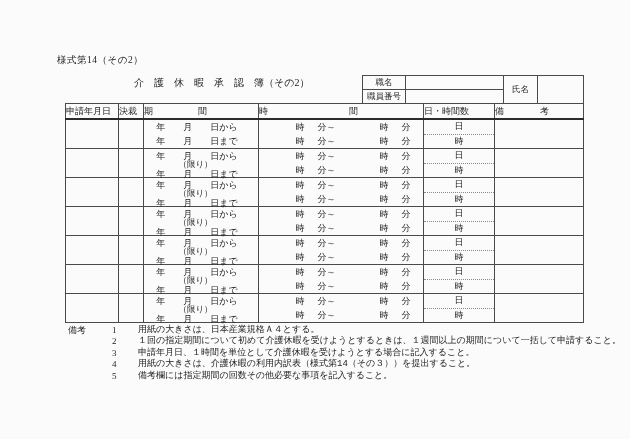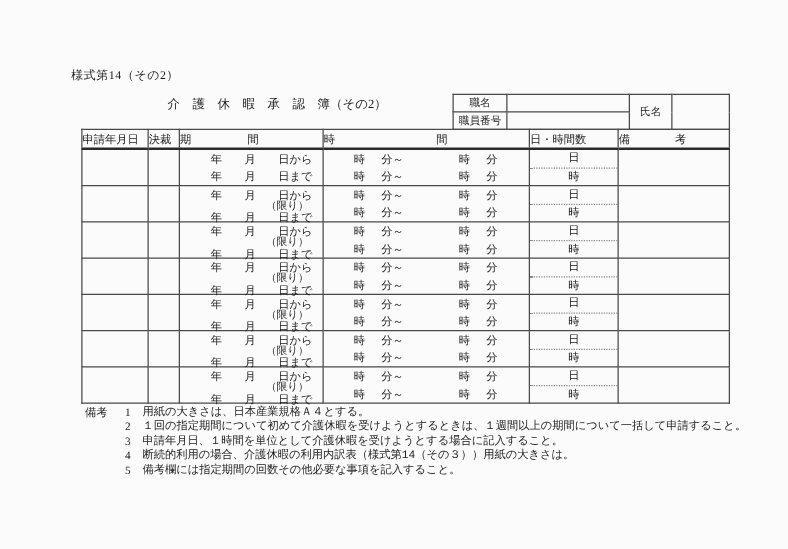--- a/index.html
+++ b/index.html
@@ -16,35 +16,35 @@
   
   .info-box{position:absolute;left:362px;top:75px;border-collapse:collapse;table-layout:fixed;}
   .info-box td{border:1px solid #4a4a4a;height:13px;padding:0;font-size:8.5px;text-align:center;background:#fbfbfb;}
 
   
   .main-table{position:absolute;left:65px;top:103px;border-collapse:collapse;table-layout:fixed;width:518px;}
   .main-table td{border:1px solid #4a4a4a;padding:0;background:#fbfbfb;}
   .main-table .head td{height:14px;font-size:9px;vertical-align:middle;border-bottom:2px solid #2b2b2b;white-space:nowrap;}
   .body-row td{height:28px;vertical-align:top;}
 
-  .cell-fill{height:28px;box-sizing:border-box;display:flex;flex-direction:column;justify-content:space-between;padding:3px 0 2px 0;font-size:9px;line-height:1;}
+  .cell-fill{height:28px;box-sizing:border-box;display:flex;flex-direction:column;justify-content:space-between;padding:3px 0 2px 0;font-size:9px;line-height:1;align-items:center;}
   .p-line{text-align:right;padding-right:8px;white-space:nowrap;}
   .p-limit{height:9px;text-align:right;padding-right:11px;font-size:8.5px;white-space:nowrap;font-family:Liberation Mono, monospace;}
   .time-line{display:flex;white-space:nowrap;}
   .time-line .t-h1{margin-left:24px;}
   .time-line .t-mt{margin-left:13px;}
   .time-line .t-h2{margin-left:44px;}
   .time-line .t-m{margin-left:13px;}
   .dh-fill{height:28px;box-sizing:border-box;display:flex;flex-direction:column;font-size:9px;line-height:1;}
   .dh-top{flex:1;display:flex;align-items:center;justify-content:center;border-bottom:1px dotted #8a8a8a;}
   .dh-bottom{flex:1;display:flex;align-items:center;justify-content:center;}
 
   
   .notes{position:absolute;left:68px;top:325px;font-size:9px;line-height:11.4px;}
-  .note-row{display:flex;white-space:nowrap;}
+  .note-row{display:flex;white-space:nowrap;gap:12px;}
   .note-head{width:32px;}
   .note-num{width:14px;}
   .note-text{flex:1;font-family:Liberation Mono, monospace;}
 </style>
 </head>
 <body>
 
 <div class="page">
 
   <div class="form-code">様式第14（その2）</div>
@@ -349,21 +349,21 @@
       <span class="note-text">１回の指定期間について初めて介護休暇を受けようとするときは、１週間以上の期間について一括して申請すること。</span>
     </div>
     <div class="note-row">
       <span class="note-head"></span>
       <span class="note-num">3</span>
       <span class="note-text">申請年月日、１時間を単位として介護休暇を受けようとする場合に記入すること。</span>
     </div>
     <div class="note-row">
       <span class="note-head"></span>
       <span class="note-num">4</span>
-      <span class="note-text">断続的利用の場合、介護休暇の利用内訳表（様式第14（その３））用紙の大きさは。</span>
+      <span class="note-text">用紙の大きさは、介護休暇の利用内訳表（様式第14（その３））を提出すること。</span>
     </div>
     <div class="note-row">
       <span class="note-head"></span>
       <span class="note-num">5</span>
       <span class="note-text">備考欄には指定期間の回数その他必要な事項を記入すること。</span>
     </div>
   </div>
 
 </div>
 

